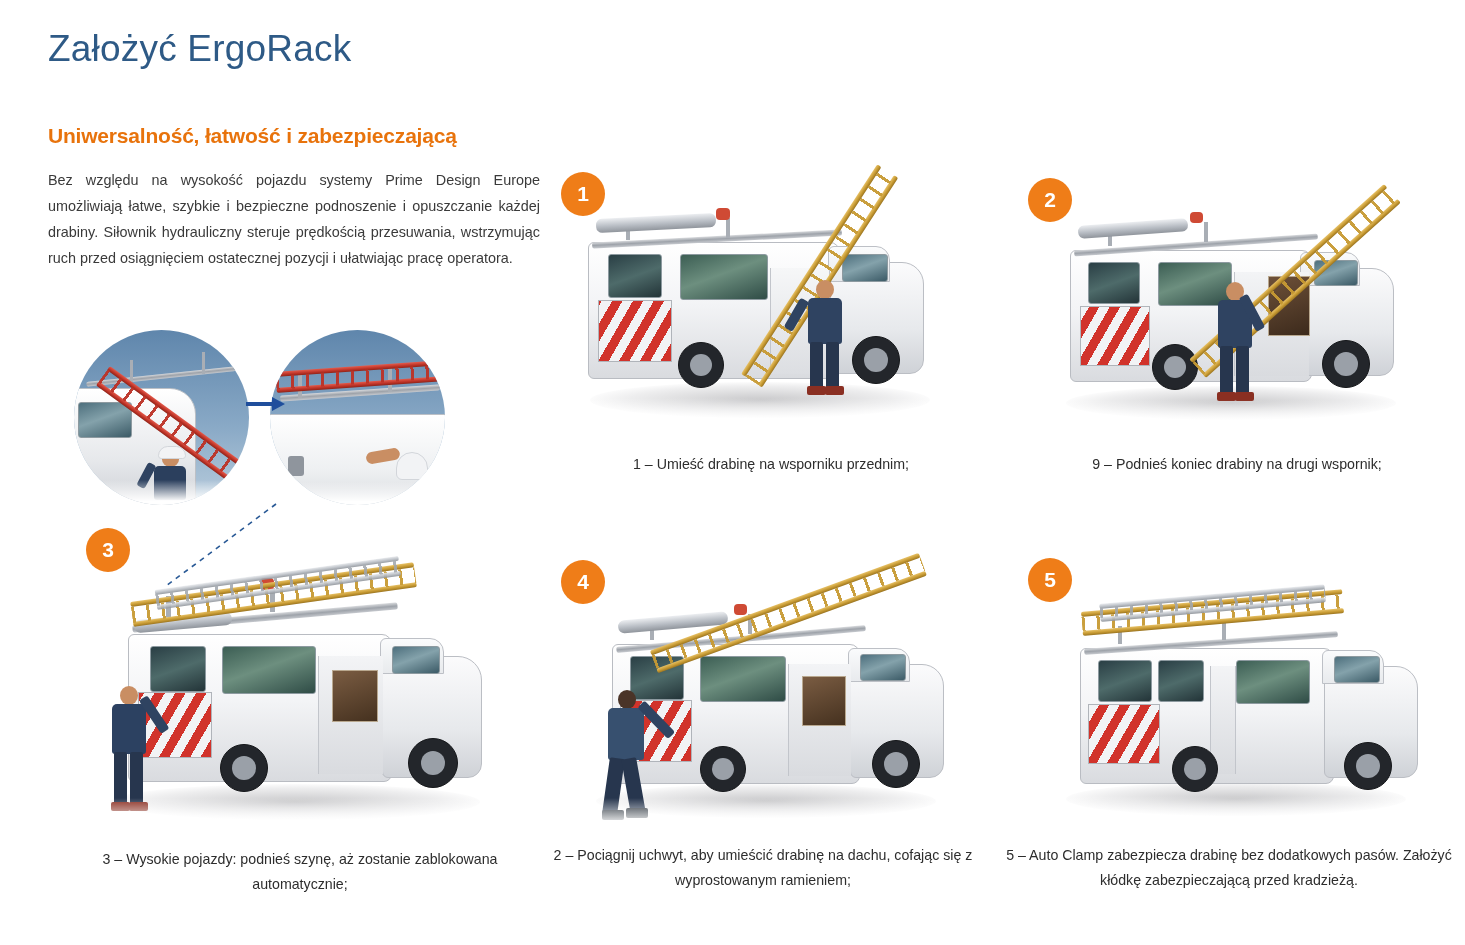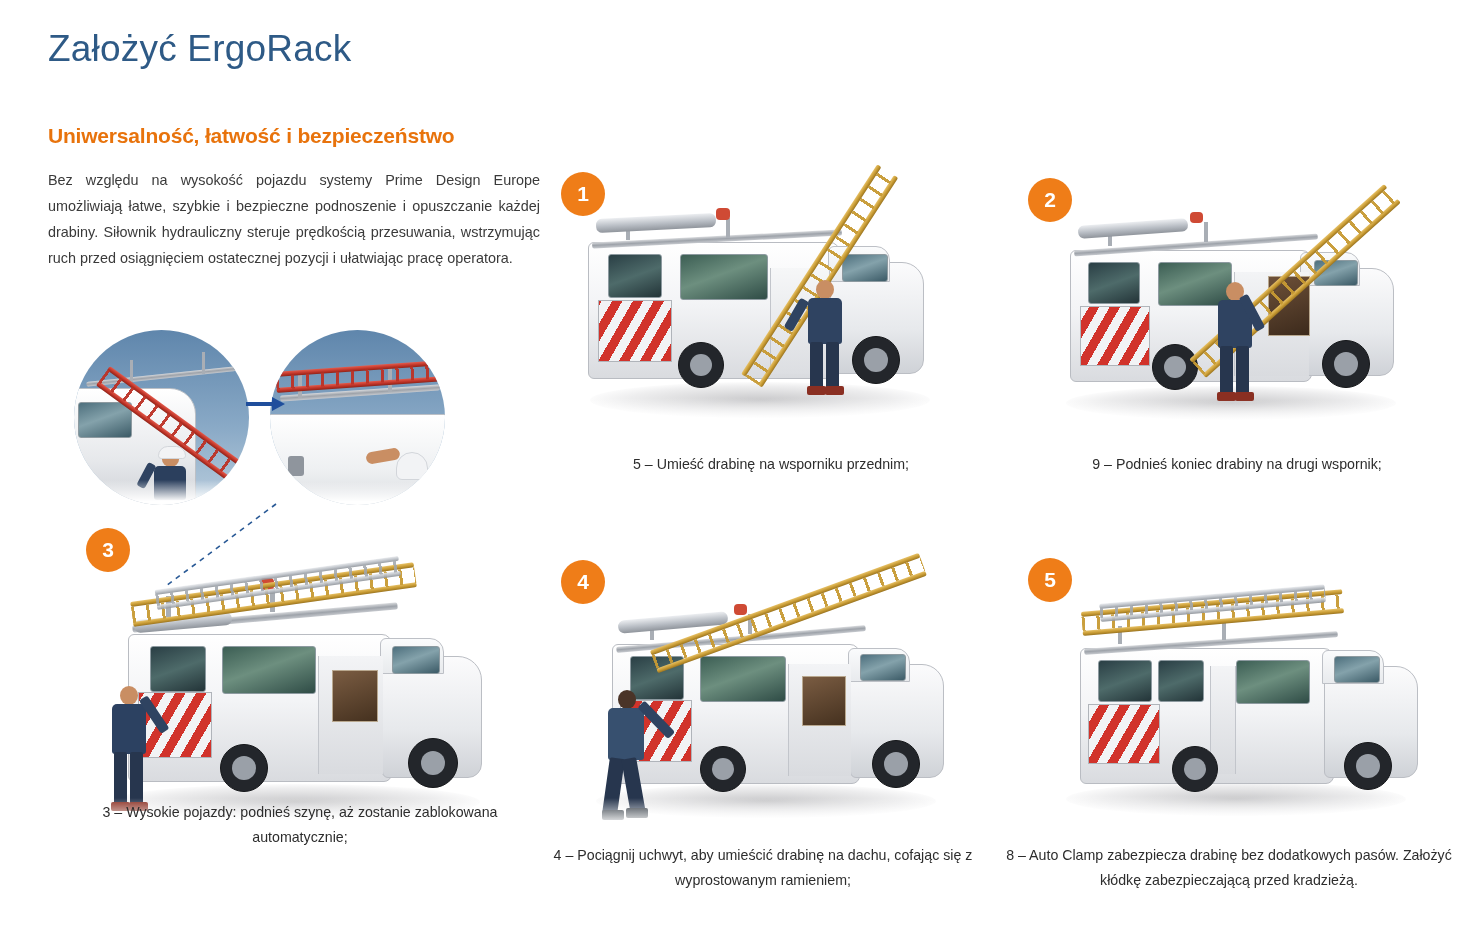--- a/index.html
+++ b/index.html
@@ -234,21 +234,21 @@
   }
   .sky-bg {
     position: absolute;
     background: linear-gradient(180deg, #5f86ac 0%, #89a9c6 55%, #b9cddd 100%);
   }
 </style>
 </head>
 <body>
 
 <div class="page-title">Założyć ErgoRack</div>
-<div class="section-heading">Uniwersalność, łatwość i bezpieczeństwo</div>
+<div class="section-heading">Uniwersalność, łatwość i zabezpieczającą</div>
 <div class="intro-text">Bez względu na wysokość pojazdu systemy Prime Design Europe umożliwiają łatwe, szybkie i bezpieczne podnoszenie i opuszczanie każdej drabiny. Siłownik hydrauliczny steruje prędkością przesuwania, wstrzymując ruch przed osiągnięciem ostatecznej pozycji i ułatwiając pracę operatora.</div>
 
 <div class="circle-photo circ-a">
   <div class="sky-bg" style="left:0;top:0;width:175px;height:175px;"></div>
 
   <div style="position:absolute;left:-10px;top:58px;width:130px;height:120px;background:linear-gradient(180deg,#ffffff 0%,#e6e8eb 60%,#cbced3 100%);border-radius:8px 26px 0 0;border:1px solid #bcc0c6;"></div>
   <div class="window blue" style="left:4px;top:72px;width:52px;height:34px;"></div>
 
   <div class="rail" style="left:12px;top:44px;width:150px;height:5px;transform:rotate(-6deg);"></div>
   <div class="post" style="left:56px;top:30px;width:3px;height:22px;"></div>
@@ -331,21 +331,21 @@
     <div class="p-head" style="left:24px;top:0;width:18px;height:19px;"></div>
     <div class="p-torso" style="left:16px;top:18px;width:34px;height:46px;"></div>
     <div class="p-arm" style="left:8px;top:20px;width:10px;height:34px;transform:rotate(30deg);"></div>
     <div class="p-leg" style="left:18px;top:62px;width:13px;height:46px;"></div>
     <div class="p-leg" style="left:34px;top:62px;width:13px;height:46px;"></div>
     <div class="p-shoe" style="left:15px;top:106px;width:19px;height:9px;"></div>
     <div class="p-shoe" style="left:33px;top:106px;width:19px;height:9px;"></div>
   </div>
   <div class="ground-fade" style="left:0;top:248px;width:430px;height:32px;"></div>
 </div>
-<div class="caption" style="left:556px;top:452px;width:430px;">5 – Umieść drabinę na wsporniku przednim;</div>
+<div class="caption" style="left:556px;top:452px;width:430px;">1 – Umieść drabinę na wsporniku przednim;</div>
 
 <div class="badge" style="left:1028px;top:178px;">2</div>
 <div class="photo" style="left:1022px;top:150px;width:430px;height:280px;">
   <div class="shadow" style="left:44px;top:236px;width:330px;height:34px;"></div>
   <div class="body-main" style="left:48px;top:100px;width:240px;height:130px;"></div>
   <div class="body-nose" style="left:280px;top:118px;width:90px;height:106px;border-radius:4px 22px 14px 6px;"></div>
   <div style="position:absolute;left:278px;top:102px;width:58px;height:32px;background:linear-gradient(180deg,#fafbfc,#e8eaed);border:1px solid #bdc0c6;border-radius:6px 14px 0 0;"></div>
   <div class="window dark" style="left:66px;top:112px;width:50px;height:40px;"></div>
   <div class="window" style="left:136px;top:112px;width:72px;height:42px;"></div>
   <div class="window blue" style="left:292px;top:110px;width:42px;height:24px;"></div>
@@ -415,21 +415,21 @@
     <div class="p-head" style="left:22px;top:0;width:18px;height:19px;"></div>
     <div class="p-torso" style="left:14px;top:18px;width:34px;height:50px;background:#2c4161;"></div>
     <div class="p-arm" style="left:40px;top:12px;width:10px;height:40px;transform:rotate(-34deg);"></div>
     <div class="p-leg" style="left:16px;top:66px;width:13px;height:52px;"></div>
     <div class="p-leg" style="left:32px;top:66px;width:13px;height:52px;"></div>
     <div class="p-shoe" style="left:13px;top:116px;width:19px;height:9px;"></div>
     <div class="p-shoe" style="left:31px;top:116px;width:19px;height:9px;"></div>
   </div>
   <div class="ground-fade" style="left:0;top:258px;width:460px;height:32px;"></div>
 </div>
-<div class="caption" style="left:70px;top:800px;width:460px;">3 – Wysokie pojazdy: podnieś szynę, aż zostanie zablokowana automatycznie;</div>
+<div class="caption" style="left:70px;top:847px;width:460px;">3 – Wysokie pojazdy: podnieś szynę, aż zostanie zablokowana automatycznie;</div>
 
 <div class="badge" style="left:561px;top:560px;">4</div>
 <div class="photo" style="left:556px;top:540px;width:430px;height:290px;">
   <div class="shadow" style="left:40px;top:244px;width:340px;height:34px;"></div>
   <div class="body-main" style="left:56px;top:104px;width:246px;height:138px;"></div>
   <div class="body-nose" style="left:294px;top:124px;width:92px;height:112px;border-radius:4px 22px 14px 6px;"></div>
   <div style="position:absolute;left:292px;top:108px;width:60px;height:32px;background:linear-gradient(180deg,#fafbfc,#e8eaed);border:1px solid #bdc0c6;border-radius:6px 14px 0 0;"></div>
   <div class="window dark" style="left:74px;top:116px;width:52px;height:42px;"></div>
   <div class="window" style="left:144px;top:116px;width:84px;height:44px;"></div>
   <div class="window blue" style="left:304px;top:114px;width:44px;height:25px;"></div>
@@ -454,21 +454,21 @@
     <div class="p-head" style="left:26px;top:0;width:18px;height:19px;background:#4a3428;"></div>
     <div class="p-torso" style="left:16px;top:18px;width:36px;height:52px;background:#37506f;"></div>
     <div class="p-arm" style="left:44px;top:14px;width:10px;height:44px;transform:rotate(-44deg);"></div>
     <div class="p-leg" style="left:14px;top:68px;width:15px;height:56px;transform:rotate(8deg);"></div>
     <div class="p-leg" style="left:34px;top:68px;width:15px;height:56px;transform:rotate(-10deg);"></div>
     <div class="p-shoe" style="left:10px;top:120px;width:22px;height:10px;background:#1d2630;"></div>
     <div class="p-shoe" style="left:34px;top:118px;width:22px;height:10px;background:#1d2630;"></div>
   </div>
   <div class="ground-fade" style="left:0;top:258px;width:430px;height:32px;"></div>
 </div>
-<div class="caption" style="left:528px;top:843px;width:470px;">4 –  Pociągnij uchwyt, aby umieścić drabinę na dachu, cofając się z wyprostowanym ramieniem;</div>
+<div class="caption" style="left:528px;top:843px;width:470px;">2 –  Pociągnij uchwyt, aby umieścić drabinę na dachu, cofając się z wyprostowanym ramieniem;</div>
 
 <div class="badge" style="left:1028px;top:558px;">5</div>
 <div class="photo" style="left:1022px;top:540px;width:430px;height:290px;">
   <div class="shadow" style="left:44px;top:242px;width:340px;height:34px;"></div>
   <div class="body-main" style="left:58px;top:108px;width:252px;height:134px;"></div>
   <div class="body-nose" style="left:302px;top:126px;width:92px;height:110px;border-radius:4px 22px 14px 6px;"></div>
   <div style="position:absolute;left:300px;top:110px;width:60px;height:32px;background:linear-gradient(180deg,#fafbfc,#e8eaed);border:1px solid #bdc0c6;border-radius:6px 14px 0 0;"></div>
   <div class="window dark" style="left:76px;top:120px;width:52px;height:40px;"></div>
   <div class="window dark" style="left:136px;top:120px;width:44px;height:40px;"></div>
   <div class="window" style="left:214px;top:120px;width:72px;height:42px;"></div>
@@ -486,13 +486,13 @@
     <div class="rail-r" style="top:19px;"></div>
     <div class="rungs" style="top:5px;bottom:5px;"></div>
   </div>
   <div class="ladder silver" style="left:78px;top:64px;width:226px;height:18px;transform:rotate(-5deg);opacity:.92;">
     <div class="rail-l" style="top:0;"></div>
     <div class="rail-r" style="top:13px;"></div>
     <div class="rungs" style="top:4px;bottom:4px;"></div>
   </div>
   <div class="ground-fade" style="left:0;top:256px;width:430px;height:34px;"></div>
 </div>
-<div class="caption" style="left:994px;top:843px;width:470px;">8 – Auto Clamp zabezpiecza drabinę bez dodatkowych pasów. Założyć kłódkę zabezpieczającą przed kradzieżą.</div>
+<div class="caption" style="left:994px;top:843px;width:470px;">5 – Auto Clamp zabezpiecza drabinę bez dodatkowych pasów. Założyć kłódkę zabezpieczającą przed kradzieżą.</div>
 
 </body></html>

